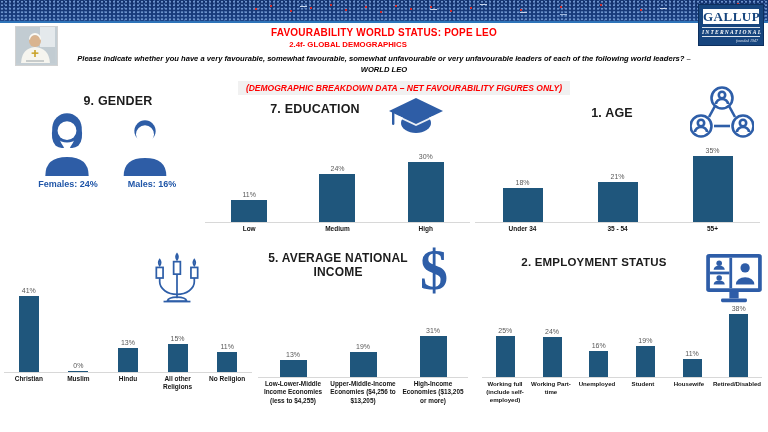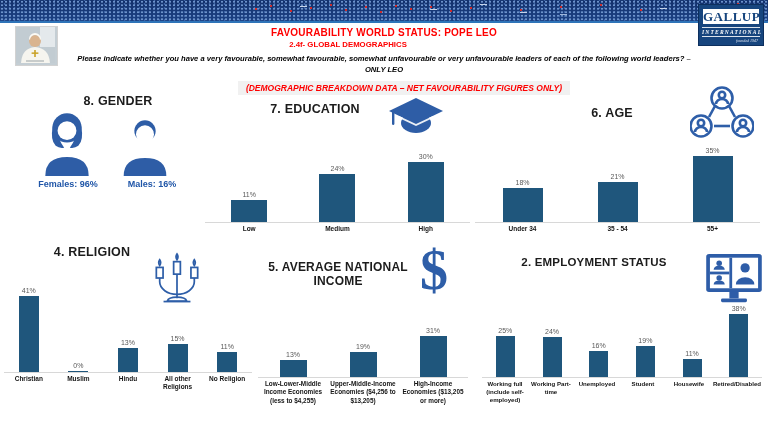--- a/index.html
+++ b/index.html
@@ -54,21 +54,21 @@
   .note{display:inline-block;background:#f1f1f1;padding:2px 8px;
     color:#fe0000;font-weight:bold;font-style:italic;font-size:8.5px;}
 
   
   .sec-h{position:absolute;font-weight:bold;color:#1c1c1c;font-size:12.5px;
     letter-spacing:.2px;text-align:center;}
   #h-gender{left:48px;top:94px;width:140px;}
   #h-education{left:240px;top:102px;width:150px;}
   #h-age{left:562px;top:106px;width:100px;}
   #h-religion{left:32px;top:245px;width:120px;}
-  #h-income{left:243px;top:260px;width:190px;font-size:12px;}
+  #h-income{left:243px;top:251px;width:190px;font-size:12px;}
   #h-employment{left:505px;top:256px;width:178px;font-size:11.5px;}
 
   
   .gender-label{position:absolute;top:179px;color:#2056a8;font-weight:bold;font-size:9px;text-align:center;}
   #lbl-f{left:18px;width:100px;} #lbl-m{left:114px;width:76px;}
   .icon-abs{position:absolute;}
 
   
   .chart{position:absolute;}
   .plot{display:flex;align-items:flex-end;}
@@ -116,51 +116,50 @@
   <div class="gallup-logo">
     <div class="gallup-top">GALLUP</div>
     <div class="gallup-band">INTERNATIONAL</div>
     <div class="gallup-tag">founded 1947</div>
   </div>
 
   <div class="title">FAVOURABILITY WORLD STATUS: POPE LEO</div>
   <div class="subtitle">2.4f- GLOBAL DEMOGRAPHICS</div>
   <div class="question">
     <span class="q1">Please indicate whether you have a very favourable, somewhat favourable, somewhat unfavourable or very unfavourable leaders of each of the following world leaders? –</span>
-    <span class="q2">ONLY LEO</span>
+    <span class="q2">WORLD LEO</span>
   </div>
   <div class="note-wrap">
     <span class="note">(DEMOGRAPHIC BREAKDOWN DATA – NET FAVOURABILITY FIGURES ONLY)</span>
   </div>
 
-  <div class="sec-h" id="h-gender">8. GENDER</div>
+  <div class="sec-h" id="h-gender">9. GENDER</div>
   <div class="sec-h" id="h-education">7. EDUCATION</div>
-  <div class="sec-h" id="h-age">6. AGE</div>
-  <div class="sec-h" id="h-religion">4. RELIGION</div>
+  <div class="sec-h" id="h-age">1. AGE</div>
   <div class="sec-h" id="h-income">5. AVERAGE NATIONAL INCOME</div>
   <div class="sec-h" id="h-employment">2. EMPLOYMENT STATUS</div>
 
   <div class="icon-abs" style="left:34px;top:108px;">
     <svg width="66" height="68" viewBox="0 0 70 72">
       <circle cx="35" cy="21" r="15.5" fill="#2e5da6"></circle>
       <path d="M20,19 q-3,15 3,21 q4,3 9,2 q-7,-9 -6,-18 z" fill="#2e5da6"></path>
       <path d="M50,19 q3,15 -3,21 q-4,3 -9,2 q7,-9 6,-18 z" fill="#2e5da6"></path>
       <circle cx="35" cy="24" r="10" fill="#ffffff"></circle>
       <path d="M35,9 q-11,0 -12,11 q6,-7 12,-7 q6,0 12,7 q-1,-11 -12,-11 z" fill="#2e5da6"></path>
       <path d="M12,72 q0,-20 23,-20 q23,0 23,20 z" fill="#2e5da6"></path>
     </svg>
   </div>
   <div class="icon-abs" style="left:114px;top:114px;">
     <svg width="62" height="62" viewBox="0 0 64 64">
       <circle cx="32" cy="17.5" r="11" fill="#2e5da6"></circle>
       <circle cx="32" cy="21" r="9.3" fill="#ffffff"></circle>
       <path d="M10,64 q0,-18.5 22,-18.5 q22,0 22,18.5 z" fill="#2e5da6"></path>
     </svg>
   </div>
-  <div class="gender-label" id="lbl-f">Females: 96%</div>
+  <div class="gender-label" id="lbl-f">Females: 24%</div>
   <div class="gender-label" id="lbl-m">Males: 16%</div>
 
   <div class="icon-abs" style="left:386px;top:96px;">
     <svg width="58" height="42" viewBox="0 0 58 42">
       <ellipse cx="30" cy="27" rx="15" ry="10" fill="#2e5da6"></ellipse>
       <path d="M30,2 L57,15 L30,28 L3,15 Z" fill="#2e5da6"></path>
       <path d="M30,28 L13,20 L13,22 L30,30 L47,22 L47,20 Z" fill="#ffffff" opacity="0.9"></path>
       <rect x="6" y="15" width="2.4" height="14" rx="1.2" fill="#2e5da6"></rect>
     </svg>
   </div>

